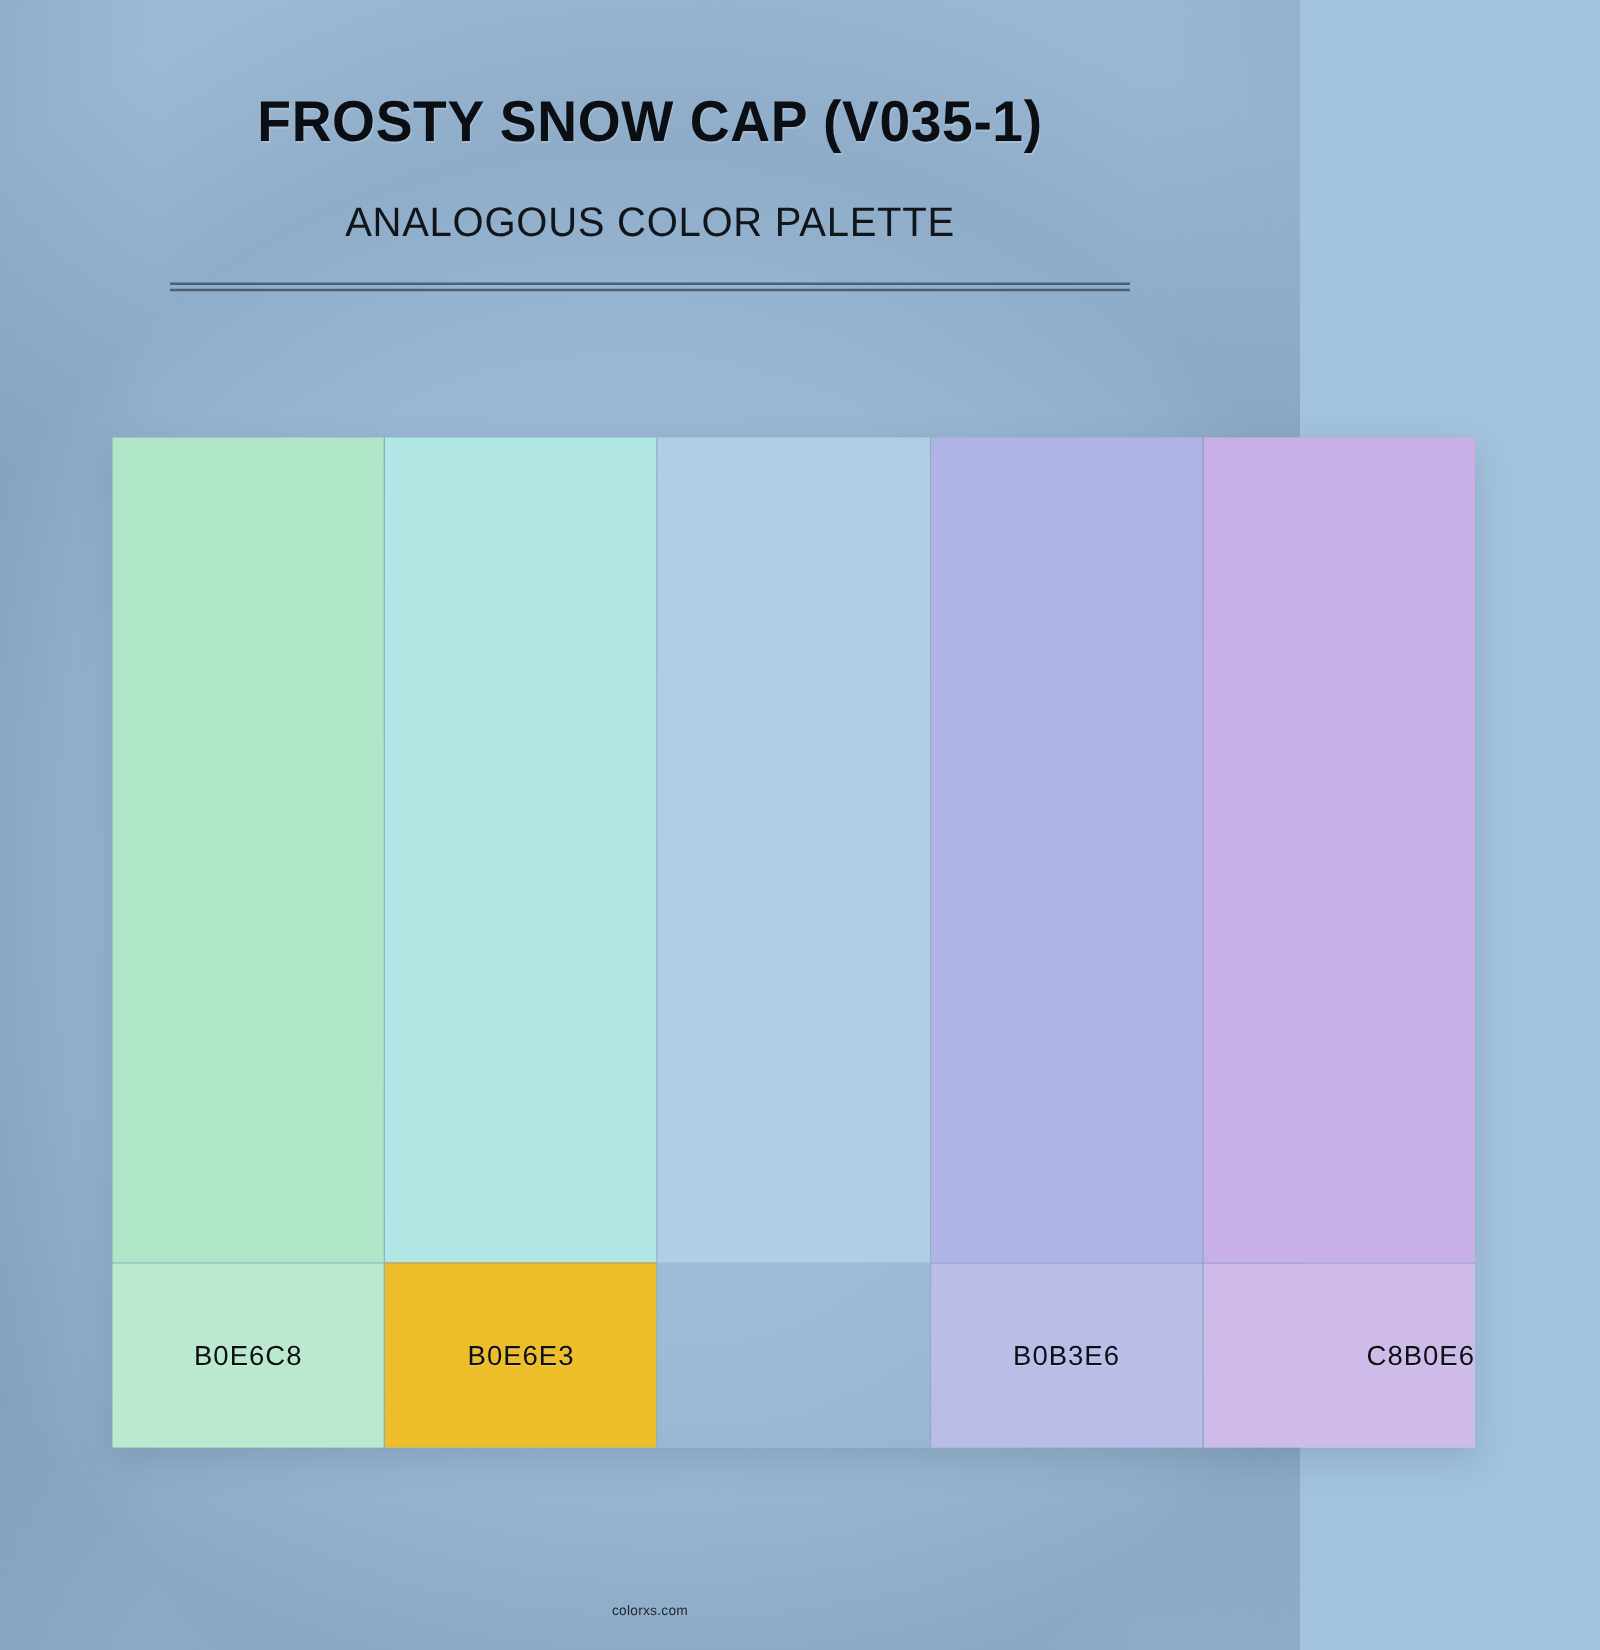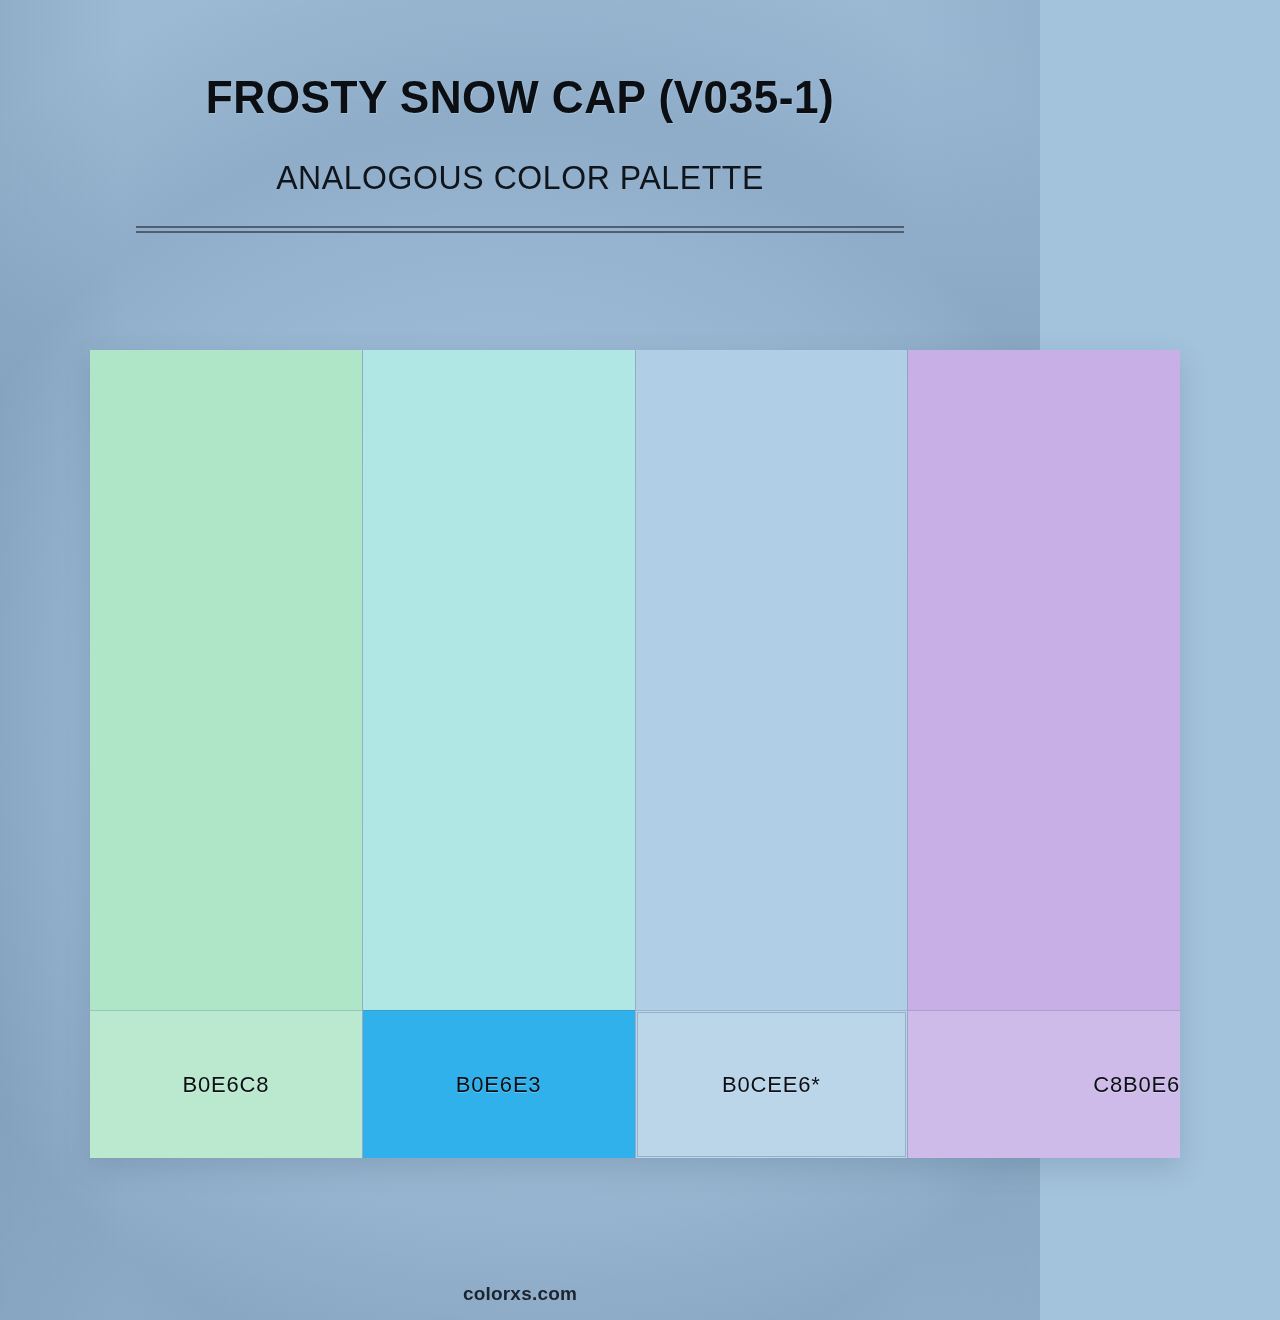--- a/index.html
+++ b/index.html
@@ -145,22 +145,22 @@
     text-shadow: 0 1px 0 rgba(255,255,255,0.25);
   }
 
   
   .footer {
     position: absolute;
     left: 0;
     right: 0;
     top: 1283px;
     text-align: center;
-    font-size: 19px;
-    font-weight: bold;
+    font-size: 11px;
+    font-weight: normal;
     color: #1b2530;
     letter-spacing: 0.2px;
   }
 </style>
 </head>
 <body style="background: rgb(163, 194, 220);">
 
 <div class="page">
 
   <div class="bg-base"></div>
@@ -176,32 +176,35 @@
 
     <div class="swatch">
       <div class="swatch-color" style="background: rgb(176, 230, 200);"></div>
       <div class="swatch-label" style="background: rgb(176, 230, 200);">
         <span class="hex">B0E6C8</span>
       </div>
     </div>
 
     <div class="swatch">
       <div class="swatch-color" style="background: rgb(176, 230, 227);"></div>
-      <div class="swatch-label" style="background: #0ea5e9;">
+      <div class="swatch-label" style="background: #eab308;">
         <span class="hex">B0E6E3</span>
       </div>
     </div>
 
     <div class="swatch">
       <div class="swatch-color" style="background: rgb(176, 206, 230);"></div>
-      <div class="swatch-label is-base" style="background: rgb(176, 206, 230);">
-        <span class="hex">B0CEE6*</span>
-      </div>
-    </div>
-
+    </div>
+
+    <div class="swatch">
+      <div class="swatch-color" style="background: rgb(176, 179, 230);"></div>
+      <div class="swatch-label" style="background: rgb(176, 179, 230);">
+        <span class="hex">B0B3E6</span>
+      </div>
+    </div>
 
     <div class="swatch">
       <div class="swatch-color" style="background: rgb(200, 176, 230);"></div>
       <div class="swatch-label" style="background: rgb(200, 176, 230); justify-content: flex-end;">
         <span class="hex">C8B0E6</span>
       </div>
     </div>
 
   </div>
 

